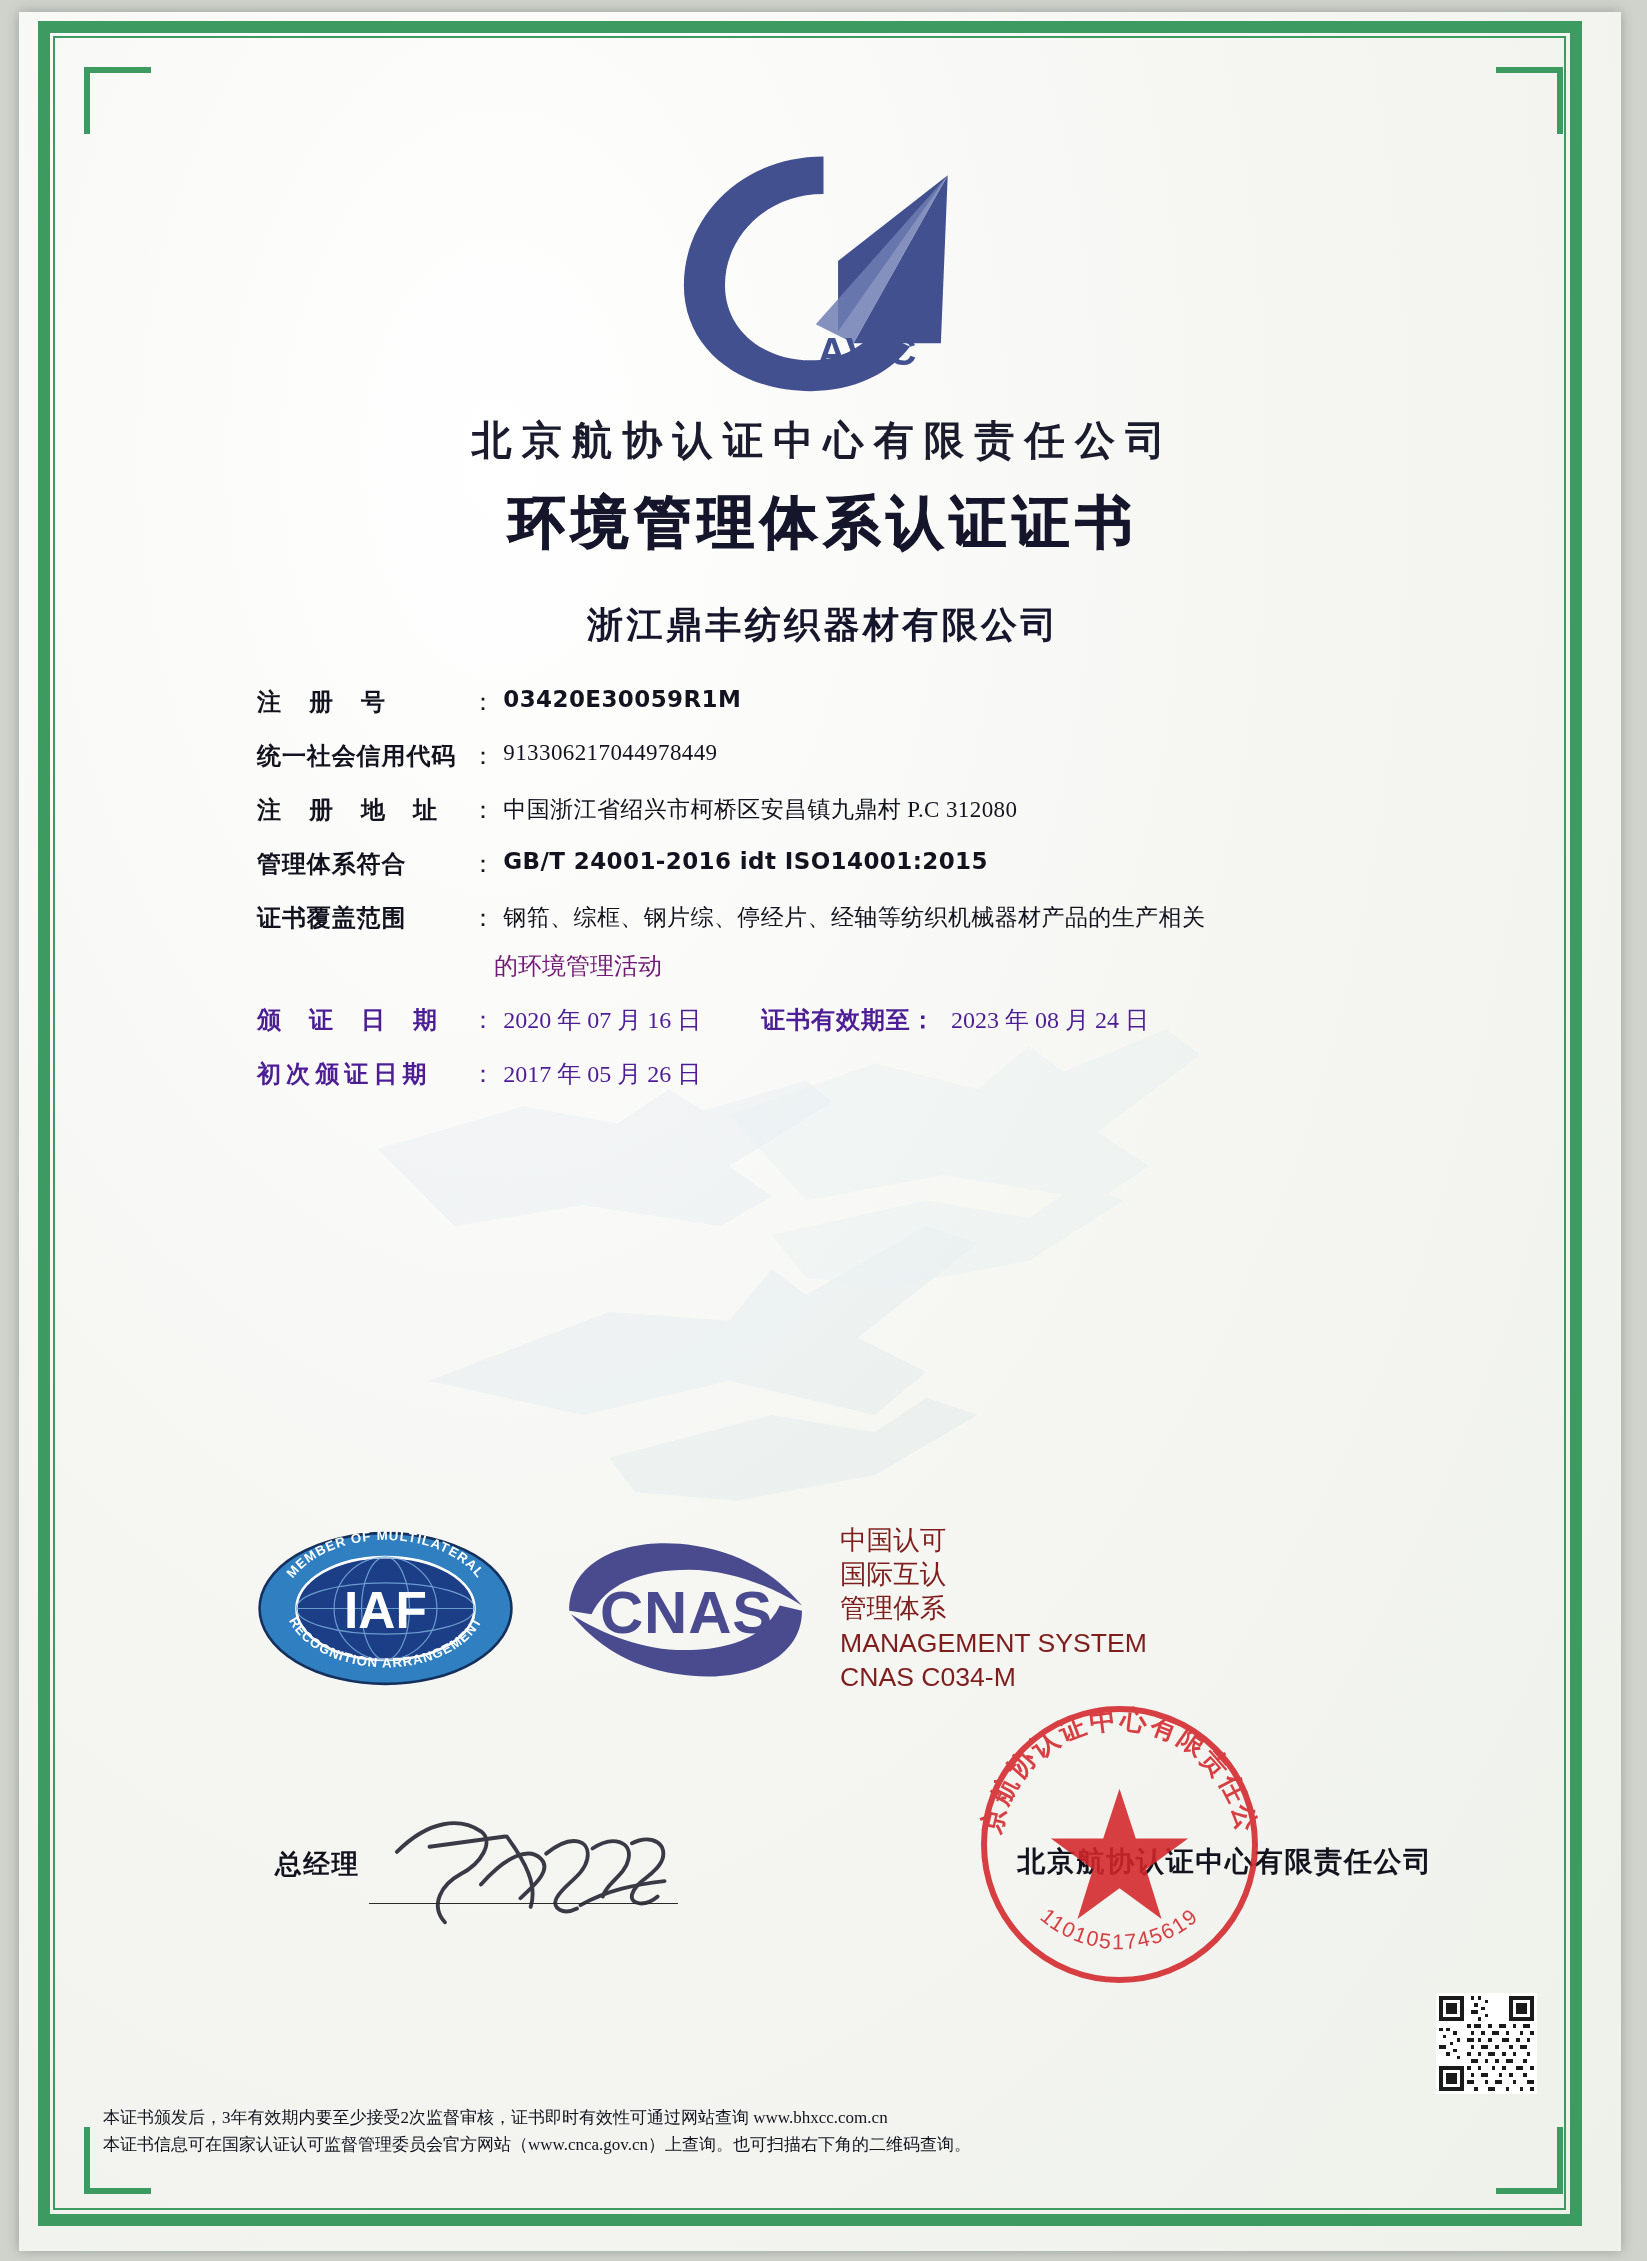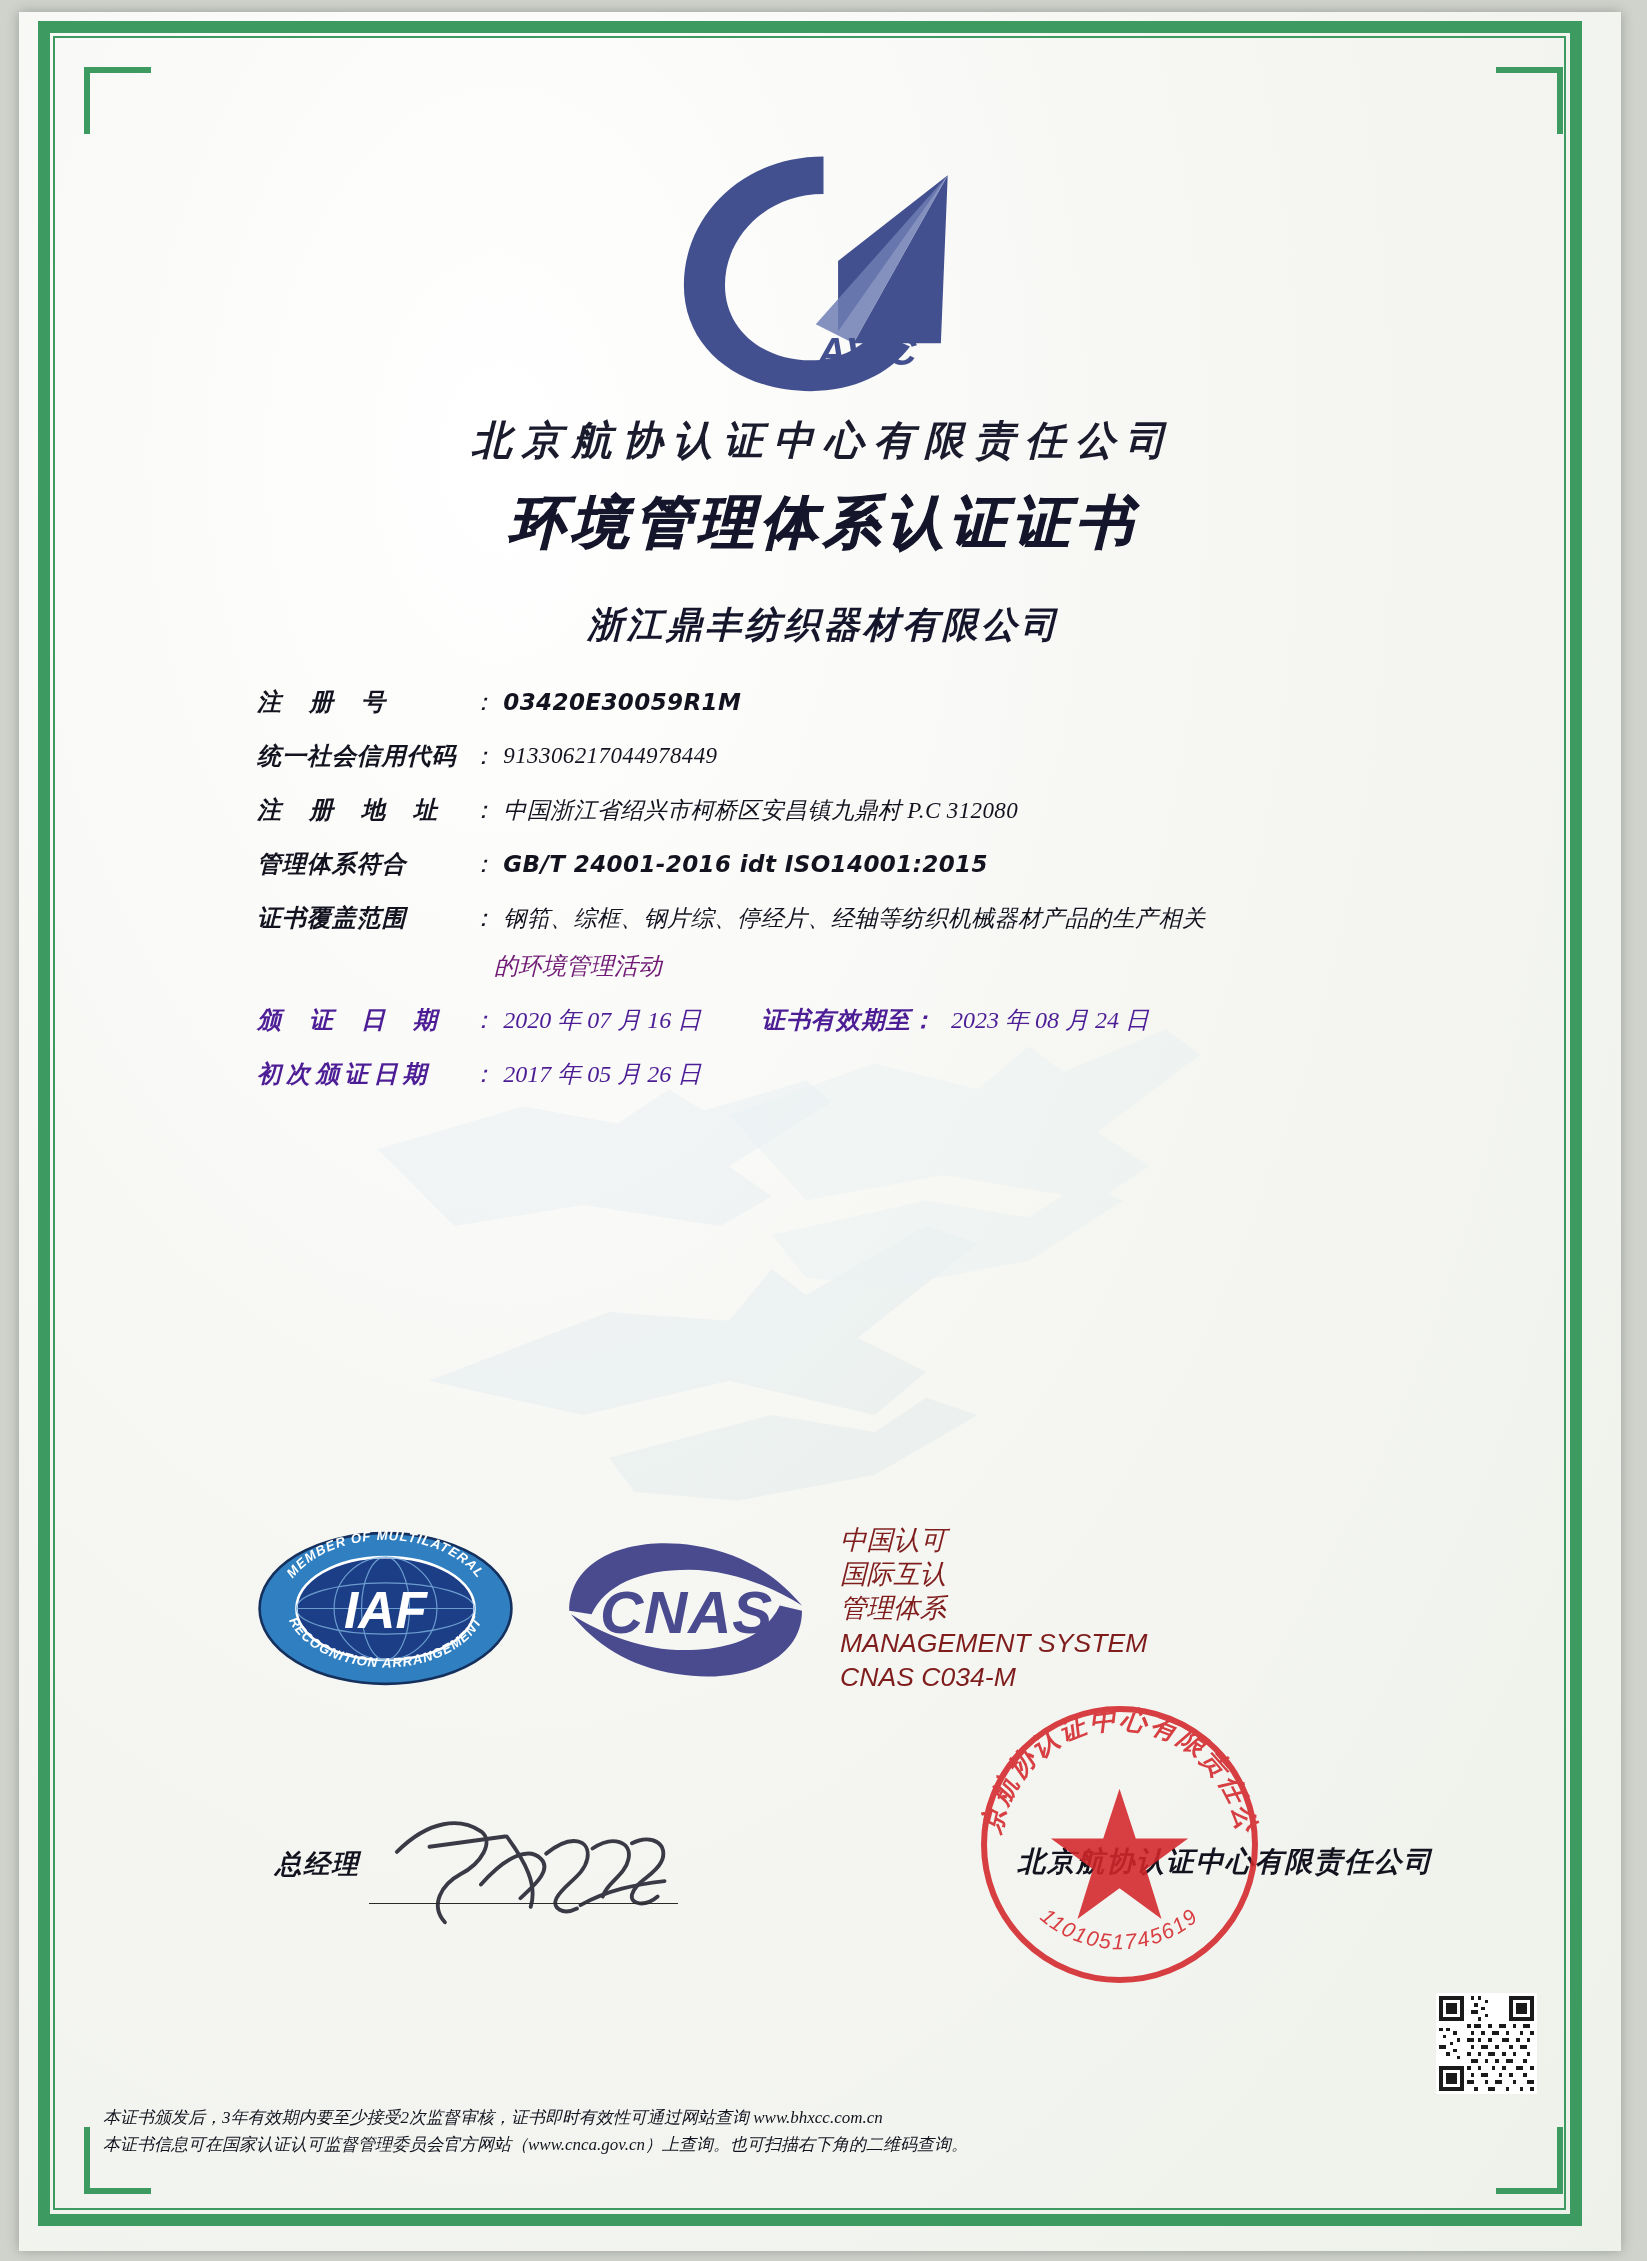--- a/index.html
+++ b/index.html
@@ -9,21 +9,20 @@
   }
   body {
     font-family: "Liberation Serif", serif;
   }
   .page {
     position: relative;
     width: 1647px;
     height: 2261px;
     background: #cfd3cc;
     overflow: hidden;
-    font-style: italic;
   }
   
   .paper {
     position: absolute;
     left: 19px;
     top: 12px;
     width: 1602px;
     height: 2239px;
     background:
       radial-gradient(ellipse at 30% 20%, #ffffff 0%, #f6f7f3 45%, #eef0ea 100%);
@@ -114,21 +113,21 @@
     font-family: "Liberation Serif", serif;
   }
 
   .fields {
     margin-top: 36px;
     padding-left: 154px;
     padding-right: 60px;
   }
   .field-row {
     display: flex;
-    align-items: center;
+    align-items: flex-start;
     margin-bottom: 22px;
     font-size: 24px;
     color: #13131f;
   }
   .f-label {
     width: 214px;
     flex: 0 0 214px;
     font-family: "Liberation Serif", serif;
     font-weight: 600;
     letter-spacing: 0.9px;

